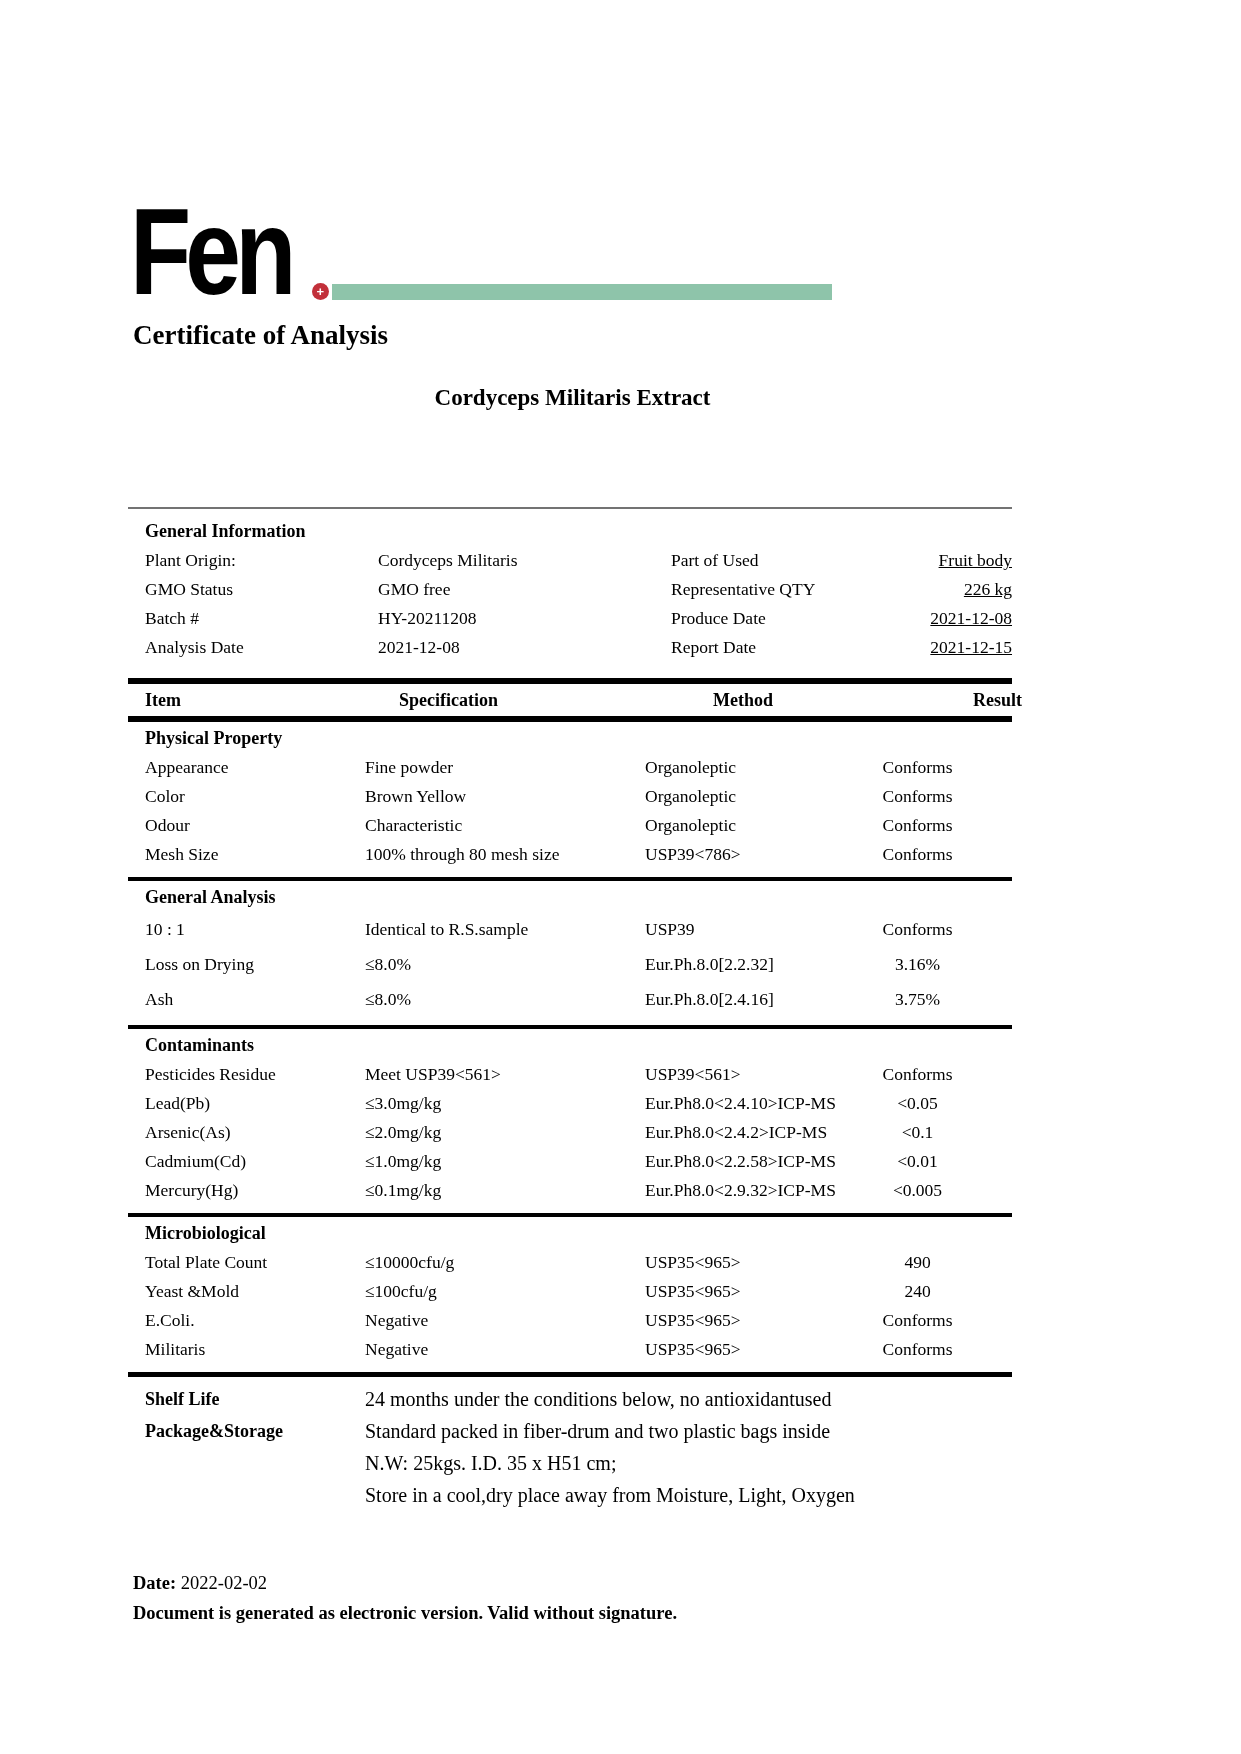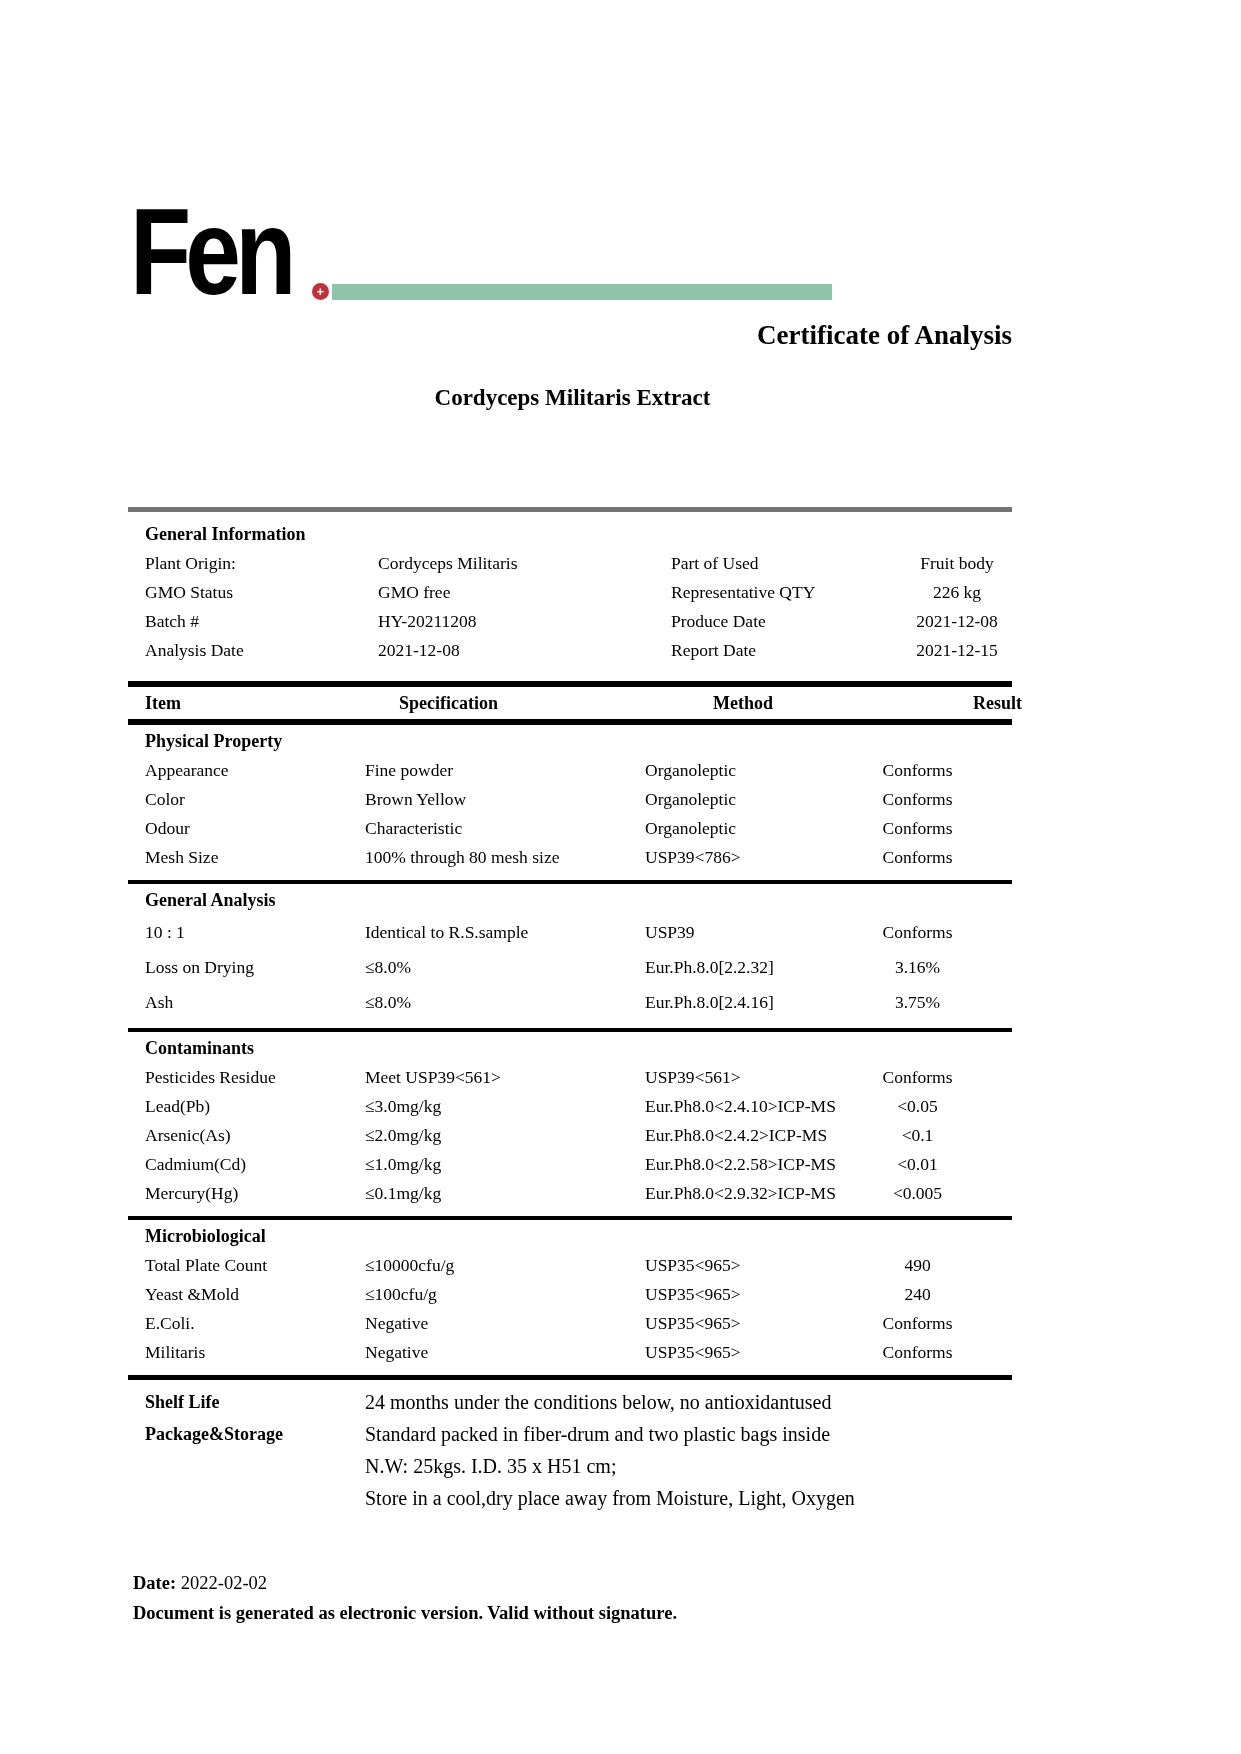--- a/index.html
+++ b/index.html
@@ -16,42 +16,42 @@
     transform:scaleX(0.82); transform-origin:left bottom; margin-bottom:13px;
   }
   .logo-dot{
     width:17px;height:17px;border-radius:50%;
     display:flex;align-items:center;justify-content:center;
     margin-left:-14px; margin-bottom:12px; flex:0 0 auto;
     font-family:"Liberation Sans",sans-serif;font-size:13px;font-weight:bold;color:#fff;line-height:1;
   }
   .logo-bar{width:500px;height:16px;margin-left:3px;margin-bottom:12px;flex:0 0 auto;}
   
-  .title{position:absolute; top:320px; left:133px; width:879px; text-align:right;
+  .title{position:absolute; top:320px; left:133px; width:879px; text-align:left;
          font-weight:bold; font-size:27px;}
   .subtitle{position:absolute; top:385px; left:133px; width:879px; text-align:center;
          font-weight:bold; font-size:23px;}
   
   .coa-table{position:absolute; top:507px; left:128px; width:884px;
-         border-top:5px solid #737373; font-size:17.5px;}
+         border-top:2px solid #737373; font-size:17.5px;}
   .grid-row{display:grid; grid-template-columns:220px 280px 218px 1fr;
          padding-left:17px; align-items:center;}
   .gi-heading{font-weight:bold; font-size:18px; padding:8px 0 0 17px; height:29px; line-height:29px;}
   .gi-row{height:29px;gap:13px;}
   .header-row{display:grid; grid-template-columns:220px 280px 218px 1fr; padding-left:17px;
          align-items:center; margin-top:16px;
          border-top:6px solid #000; border-bottom:6px solid #000;
          height:32px; font-weight:bold; font-size:18px;gap:34px;}
   .section{padding-top:2px; padding-bottom:8px;}
   .section.ruled{border-top:4px solid #000;}
   .section-heading{font-weight:bold; font-size:18px; padding-left:17px; height:29px; line-height:29px;}
   .data-row{height:29px;}
   .section.tall .data-row{height:35px;}
   .c4{text-align:center; padding-right:40px;}
-  .gi-row .c4{text-align:center; padding-right:0;}
+  .gi-row .c4{text-align:right; padding-right:0;text-decoration:underline;}
   .hdr-result{text-align:left; padding-right:0; padding-left:8px;}
   .storage-block{border-top:5px solid #000; padding-top:6px;}
   .storage-row{display:grid; grid-template-columns:220px 1fr; padding-left:17px;
          min-height:32px; align-items:center;}
   .storage-label{font-weight:bold; font-size:18px;}
   .storage-text{font-size:20px;}
   
   .footer{position:absolute; top:1568px; left:133px; font-size:18.5px; line-height:30px;}
   .bold{font-weight:bold;}
 </style>

